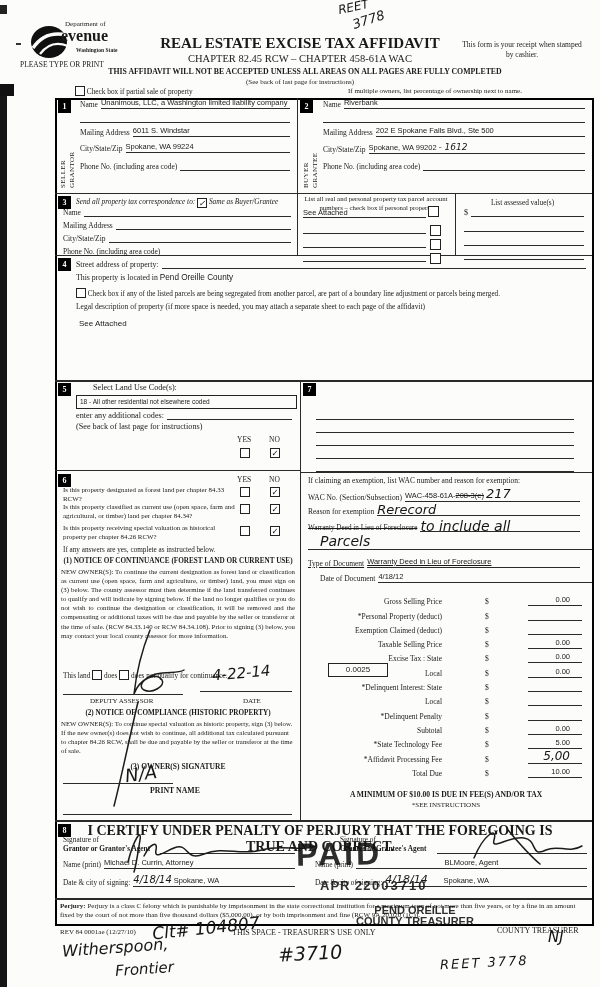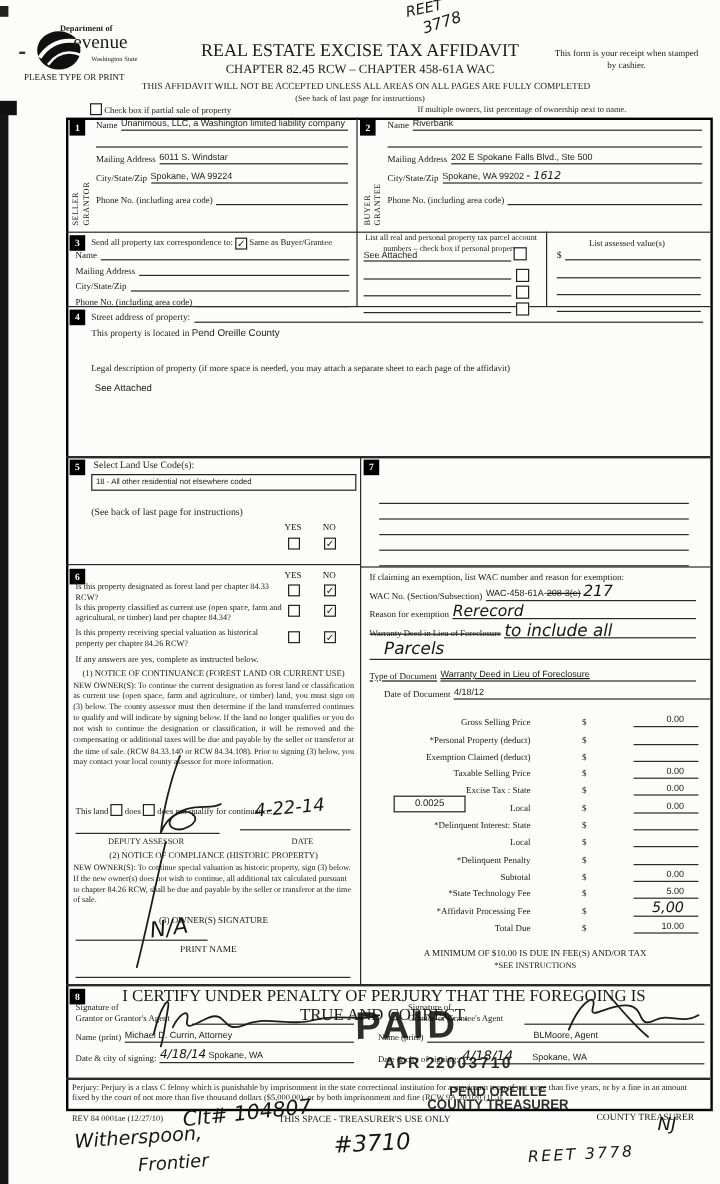--- a/index.html
+++ b/index.html
@@ -1,19 +1,19 @@
 <!DOCTYPE html>
 <html><head>
 <meta charset="utf-8">
 <style>
   html,body{margin:0;padding:0;background:#888;}
   .page{position:relative;width:600px;height:987px;background:#fcfcfa;overflow:hidden;
         color:#1a1a1a;font-family:"Liberation Serif",serif;}
   .abs{position:absolute;}
-  .b{font-weight:normal;}
+  .b{font-weight:bold;}
   .ctr{text-align:center;}
   .sans{font-family:"Liberation Sans",sans-serif;}
   .hw{font-family:"DejaVu Sans",sans-serif;font-style:italic;color:#161616;}
   .strike{text-decoration:line-through;}
   .ul{border-bottom:1px solid #2a2a2a;}
   .numbox{width:13px;height:13px;background:#000;color:#fff;font-size:8px;font-weight:bold;
           text-align:center;line-height:13px;}
   .cb{display:inline-block;box-sizing:border-box;width:10px;height:10px;border:1.2px solid #222;
       font-size:8.5px;line-height:8px;text-align:center;vertical-align:-2px;background:#fff;}
   .vlab{writing-mode:vertical-rl;transform:rotate(180deg);font-size:7px;letter-spacing:.4px;}
@@ -39,21 +39,21 @@
   <div class="abs" style="left:16px;top:43px;width:5px;height:2px;background:#333;"></div>
 
   <div class="abs" style="left:30px;top:20px;width:130px;height:46px;">
     <span class="abs" style="left:0;top:4px;">
       <svg width="40" height="36" viewBox="0 0 40 36">
         <ellipse cx="19" cy="18" rx="18" ry="16" fill="#101010"></ellipse>
         <path d="M3 24 Q15 6 37 11" stroke="#fcfcfa" stroke-width="3.4" fill="none"></path>
         <path d="M10 30 Q21 15 38 22" stroke="#fcfcfa" stroke-width="2.2" fill="none"></path>
       </svg>
     </span>
-    <span class="abs" style="left:20px;top:0;font-size:7px;font-weight:bold;text-align:right;">Department of</span>
+    <span class="abs" style="left:35px;top:0;font-size:7px;font-weight:normal;text-align:right;">Department of</span>
     <span class="abs b" style="left:31px;top:7px;font-size:16px;">evenue</span>
     <span class="abs b" style="left:46px;top:27px;font-size:5.5px;">Washington State</span>
   </div>
   <div class="abs" style="left:20px;top:60px;font-size:7.5px;">PLEASE TYPE OR PRINT</div>
 
   <div class="abs ctr b" style="left:130px;top:35px;width:340px;font-size:15px;">REAL ESTATE EXCISE TAX AFFIDAVIT</div>
   <div class="abs ctr" style="left:130px;top:53px;width:340px;font-size:10.5px;">CHAPTER 82.45 RCW – CHAPTER 458-61A WAC</div>
   <div class="abs ctr b" style="left:55px;top:67px;width:500px;font-size:7.8px;">THIS AFFIDAVIT WILL NOT BE ACCEPTED UNLESS ALL AREAS ON ALL PAGES ARE FULLY COMPLETED</div>
   <div class="abs ctr" style="left:180px;top:78px;width:240px;font-size:7px;">(See back of last page for instructions)</div>
   <div class="abs ctr" style="left:458px;top:40px;width:128px;font-size:7.5px;line-height:10px;">This form is your receipt when stamped by cashier.</div>
@@ -120,21 +120,21 @@
     <span>City/State/Zip</span>
     <span class="fl"><span class="sans" style="font-size:7.5px;">Spokane, WA  99202</span>
       <span class="hw" style="font-size:9px;">- 1612</span></span>
   </div>
   <div class="abs frow" style="left:323px;top:160px;width:262px;font-size:7.5px;">
     <span>Phone No. (including area code)</span>
     <span class="fl"></span>
   </div>
 
   <div class="abs numbox" style="left:58px;top:196px;">3</div>
-  <div class="abs" style="left:76px;top:197px;font-size:7.3px;">
+  <div class="abs" style="left:76px;top:197px;font-size:7.3px;font-style:italic;">
     <span>Send all property tax correspondence to:</span>
     <span class="cb">✓</span>
     <span>Same as Buyer/Grantee</span>
   </div>
   <div class="abs frow" style="left:63px;top:206px;width:228px;font-size:7.5px;">
     <span>Name</span>
       <span class="fl"></span>
   </div>
   <div class="abs frow" style="left:63px;top:219px;width:228px;font-size:7.5px;">
     <span>Mailing Address</span>
@@ -178,26 +178,34 @@
 
   <div class="abs numbox" style="left:58px;top:258px;">4</div>
   <div class="abs frow" style="left:76px;top:258px;width:510px;font-size:7.8px;">
     <span>Street address of property:</span>
       <span class="fl"></span>
   </div>
   <div class="abs" style="left:76px;top:273px;font-size:7.8px;">
     <span>This property is located in</span>
     <span class="sans" style="font-size:8.2px;">Pend Oreille County</span>
   </div>
+  <div class="abs" style="left:76px;top:288px;width:510px;font-size:7.2px;">
+    <span class="cb"></span>
+    <span>Check box if any of the listed parcels are being segregated from another parcel, are part of a boundary line adjustment or parcels being merged.</span>
+  </div>
   <div class="abs" style="left:76px;top:302px;width:510px;font-size:7.5px;">Legal description of property (if more space is needed, you may attach a separate sheet to each page of the affidavit)</div>
   <div class="abs sans" style="left:79px;top:319px;font-size:8px;">See Attached</div>
 
   <div class="abs numbox" style="left:58px;top:383px;">5</div>
-  <div class="abs" style="left:78px;top:383px;font-size:8.2px;">Select Land Use Code(s):</div>
+  <div class="abs" style="left:93px;top:383px;font-size:8.2px;">Select Land Use Code(s):</div>
   <div class="abs sans" style="left:76px;top:395px;width:216px;height:12px;border:1px solid #222;font-size:6.5px;line-height:12px;padding-left:3px;">18 - All other residential not elsewhere coded</div>
+  <div class="abs frow" style="left:76px;top:409px;width:216px;font-size:8.2px;">
+    <span>enter any additional codes:</span>
+      <span class="fl"></span>
+  </div>
   <div class="abs" style="left:76px;top:422px;font-size:8.2px;">(See back of last page for instructions)</div>
   <div class="abs" style="left:237px;top:435px;font-size:7.5px;">YES</div>
   <div class="abs" style="left:269px;top:435px;font-size:7.5px;">NO</div>
   <span class="abs cb" style="left:240px;top:448px;"></span>
   <span class="abs cb" style="left:270px;top:448px;">✓</span>
 
   <div class="abs numbox" style="left:58px;top:474px;">6</div>
   <div class="abs" style="left:237px;top:475px;font-size:7.5px;">YES</div>
   <div class="abs" style="left:269px;top:475px;font-size:7.5px;">NO</div>
 

